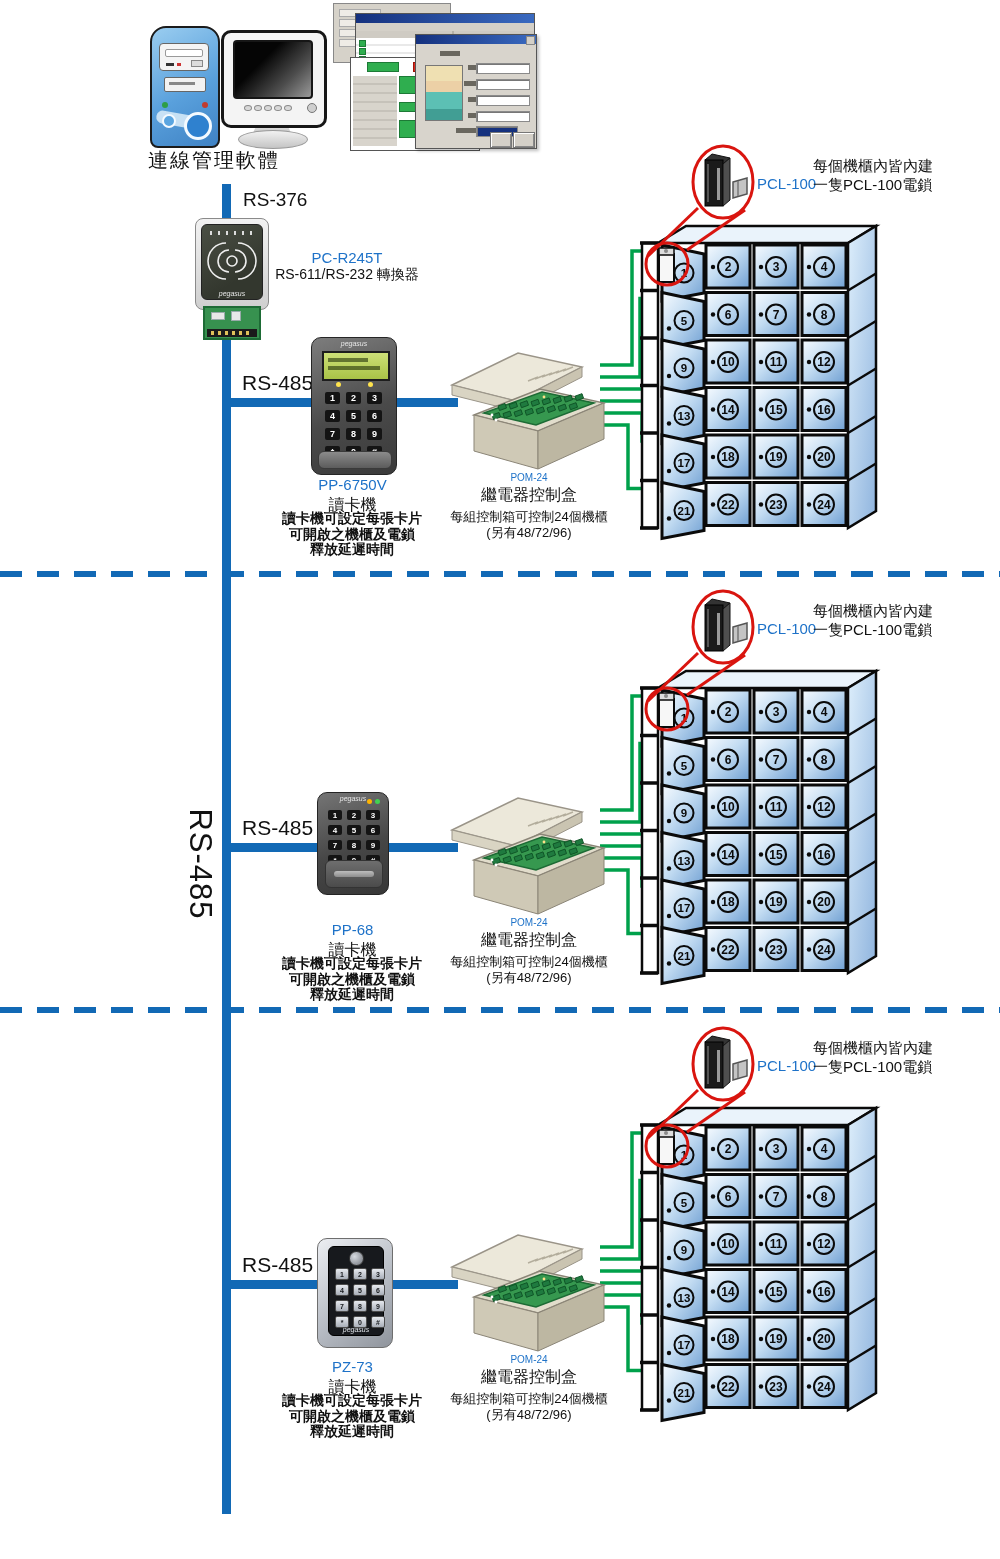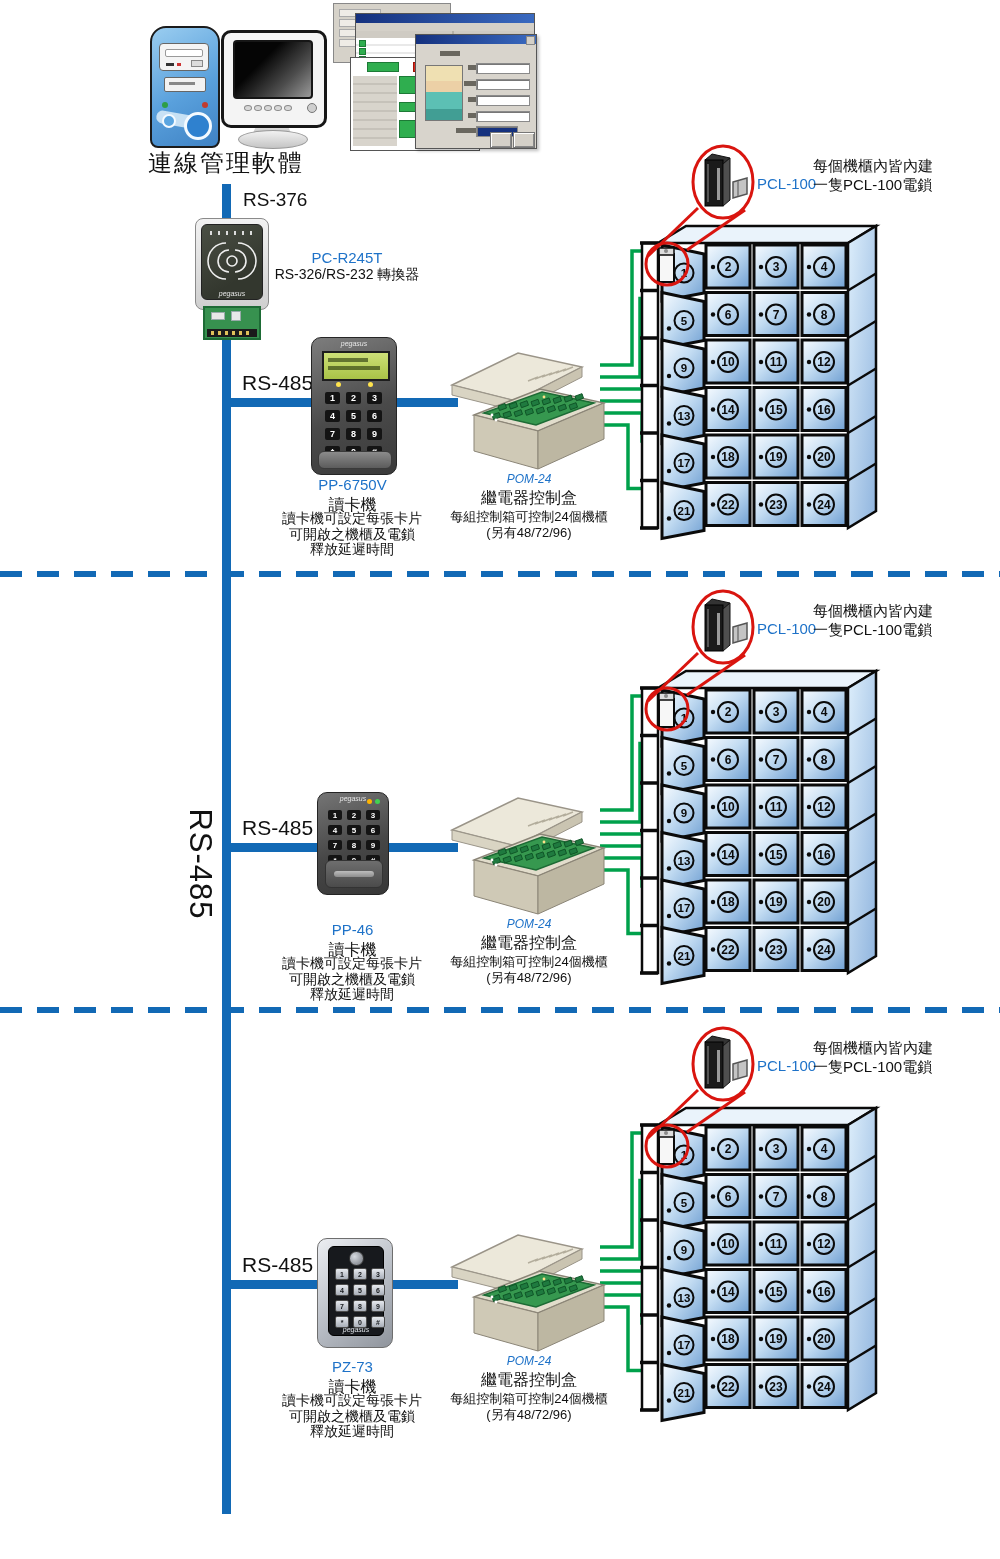--- a/index.html
+++ b/index.html
@@ -7,21 +7,21 @@
           font-family:"Liberation Sans",sans-serif;color:#111;}
   
   .vbus{position:absolute;left:222px;top:184px;width:9px;height:1330px;background:#1269b5;z-index:1;}
   .hbus{position:absolute;left:225px;top:398px;width:233px;height:9px;background:#1269b5;z-index:1;}
   .dash{position:absolute;left:0;width:1000px;height:6px;z-index:1;
         background:repeating-linear-gradient(90deg,#1269b5 0 22px,rgba(0,0,0,0) 22px 37px);}
   .rs-label{position:absolute;left:242px;top:371px;font-size:21px;color:#111;z-index:2;white-space:nowrap;}
   .rs-vertical{position:absolute;left:115px;top:846px;width:170px;text-align:center;font-size:31px;
                transform:rotate(90deg);color:#111;z-index:2;letter-spacing:1px;}
   
-  .pc-label{position:absolute;left:148px;top:147px;font-size:24px;letter-spacing:2px;white-space:nowrap;z-index:2;}
+  .pc-label{position:absolute;left:148px;top:147px;font-size:20px;letter-spacing:2px;white-space:nowrap;z-index:2;}
   .rs232{position:absolute;left:243px;top:189px;font-size:19px;z-index:2;white-space:nowrap;}
   
   .tower{position:absolute;left:150px;top:26px;width:66px;height:118px;z-index:2;
          background:linear-gradient(150deg,#9acdf0,#59a0dc 55%,#3f82c4);
          border:2px solid #1b1b1b;border-radius:16px 16px 8px 8px;}
   .tower .bay1{position:absolute;left:7px;top:15px;width:48px;height:26px;background:#f4f4f4;
                border:1px solid #666;border-radius:4px;}
   .tower .bay1 .slot{position:absolute;left:5px;top:5px;width:36px;height:6px;background:#fff;border:1px solid #999;border-radius:2px;}
   .tower .bay1 .d1{position:absolute;left:6px;bottom:4px;width:8px;height:3px;background:#333;}
   .tower .bay1 .d2{position:absolute;left:17px;bottom:4px;width:4px;height:3px;background:#c33;}
@@ -90,23 +90,23 @@
   .pcb .pin{position:absolute;bottom:3px;width:3px;height:4px;background:#e0c25a;}
   .pcb .chip{position:absolute;background:#e8e8e8;border:1px solid #9aa;}
   .conv-model{position:absolute;left:287px;top:249px;width:120px;text-align:center;font-size:15px;color:#1e72c8;z-index:2;white-space:nowrap;}
   .conv-desc{position:absolute;left:267px;top:266px;width:160px;text-align:center;font-size:14px;color:#111;z-index:2;white-space:nowrap;}
   
   .sec{position:absolute;left:0;width:1000px;height:445px;}
   .cap{position:absolute;text-align:center;z-index:2;}
   .model{font-size:15px;color:#1e72c8;white-space:nowrap;}
   .type{font-size:16px;color:#111;margin-top:2px;white-space:nowrap;}
   .desc{position:absolute;left:262px;top:511px;width:180px;text-align:center;font-size:14px;line-height:15.5px;color:#111;z-index:2;}
-  .desc div{white-space:nowrap;}
+  .desc div{white-space:nowrap;font-weight:bold;}
   .pom-cap{left:438px;top:472px;width:182px;}
-  .pom-cap .model{font-size:12px;font-style:italic;}
+  .pom-cap .model{font-size:10px;}
   .pom-desc{position:absolute;left:414px;top:509px;width:230px;text-align:center;font-size:13px;line-height:16px;color:#111;z-index:2;}
   .pom-desc div{white-space:nowrap;}
   .reader-cap{left:265px;top:476px;width:175px;}
   
   .reader{position:absolute;z-index:3;border-radius:10px;}
   .reader .brand{position:absolute;left:0;right:0;top:2px;text-align:center;font-size:7px;font-style:italic;color:#e8e8e8;}
   .keypad{position:absolute;display:grid;grid-template-columns:repeat(3,auto);}
   .key{display:flex;align-items:center;justify-content:center;font-weight:bold;border-radius:2px;}
   .reader-6750{left:311px;top:337px;width:84px;height:136px;
                background:linear-gradient(160deg,#7d7d7d,#4a4a4a 55%,#3a3a3a);border:1px solid #262626;}
@@ -276,21 +276,21 @@
     <div class="chip" style="left:26px;top:3px;width:8px;height:8px"></div>
     <div class="term"></div>
     <div class="pin" style="left:6px"></div>
       <div class="pin" style="left:13px"></div>
       <div class="pin" style="left:20px"></div>
     <div class="pin" style="left:27px"></div>
       <div class="pin" style="left:34px"></div>
       <div class="pin" style="left:41px"></div>
   </div>
   <div class="conv-model">PC-R245T</div>
-  <div class="conv-desc">RS-326/RS-232 轉換器</div>
+  <div class="conv-desc">RS-611/RS-232 轉換器</div>
 
   <div class="sec" style="top:0">
     <div class="hbus"></div>
     <div class="rs-label">RS-485</div>
     <div class="reader reader-6750">
       <div class="brand">pegasus</div>
       <div class="lcd">
         <div class="tl" style="top:5px;width:40px"></div>
           <div class="tl" style="top:13px;width:52px"></div>
       </div>
@@ -524,21 +524,21 @@
           <div class="key">9</div>
           <div class="key">*</div>
           <div class="key">0</div>
           <div class="key">#</div>
         </div>
       <div class="foot">
           <div class="swipe"></div>
         </div>
     </div>
     <div class="cap reader-cap">
-      <div class="model">PP-46</div>
+      <div class="model">PP-68</div>
       <div class="type">讀卡機</div>
     </div>
     <div class="desc">
       <div>讀卡機可設定每張卡片</div>
       <div>可開啟之機櫃及電鎖</div>
       <div>釋放延遲時間</div>
     </div>
     <svg class="pom-svg" viewBox="0 0 158 130">
         <polygon points="4,40 70,8 134,22 68,56" fill="#ece8da" stroke="#9a9488" stroke-width="1.5"></polygon>
         <line x1="80" y1="36" x2="90" y2="32" stroke="#b3ad9c" stroke-width="1.5"></line>

